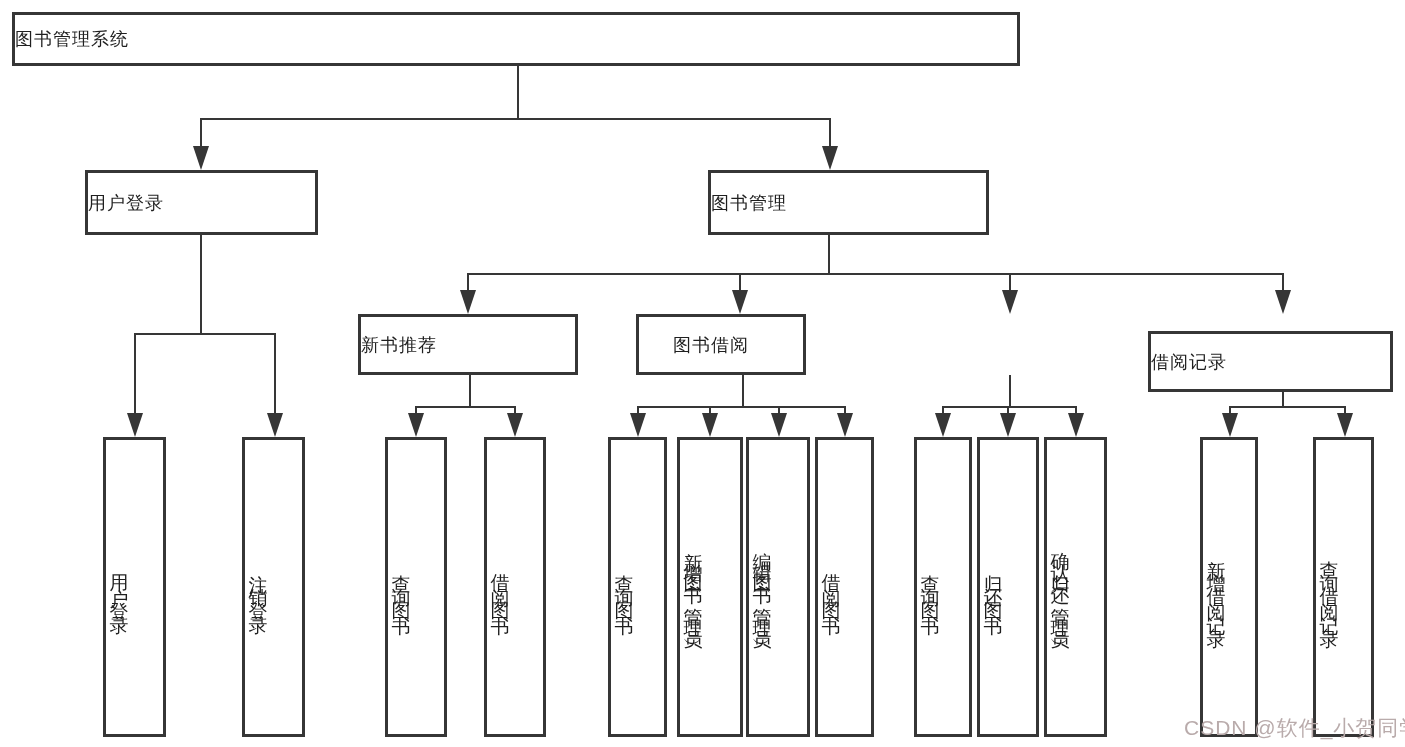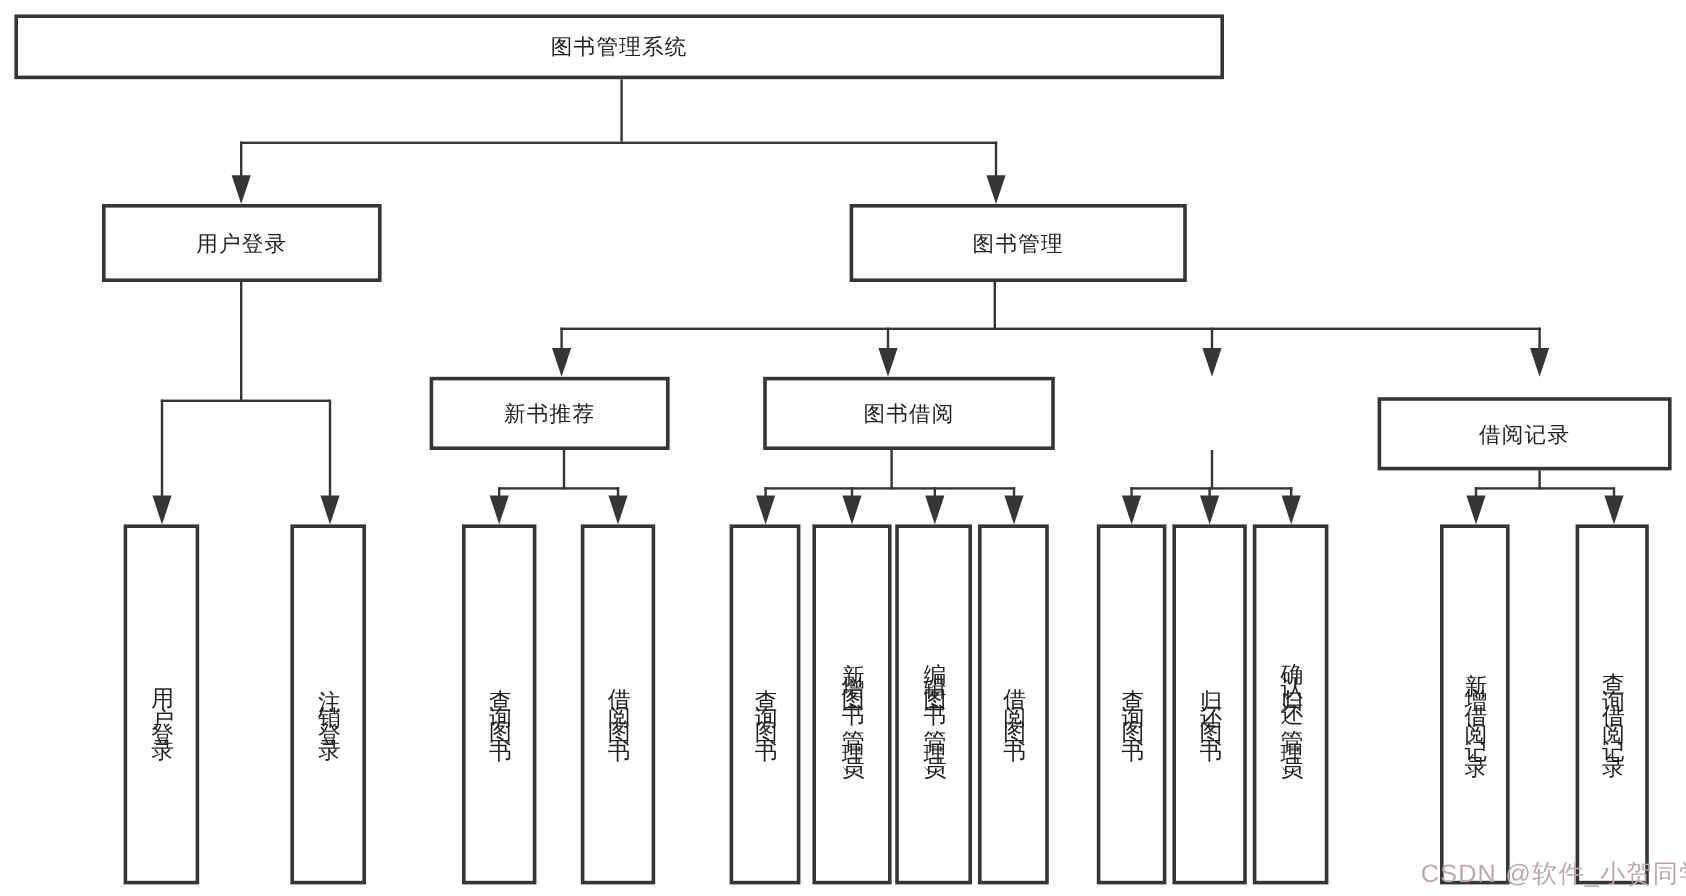--- a/index.html
+++ b/index.html
@@ -14,21 +14,20 @@
     background:#ffffff;
     overflow:hidden;
   }
   .node{
     position:absolute;
     box-sizing:border-box;
     border:3px solid #363636;
     background:#ffffff;
     display:flex;
     align-items:center;
-    justify-content:center;
     font-size:18px;
     font-weight:500;
     letter-spacing:1px;
     color:#1f1f1f;
     z-index:2;
   }
   .leaf .vtext{
     writing-mode:vertical-rl;
     text-orientation:mixed;
     white-space:nowrap;
@@ -101,24 +100,24 @@
   <div class="hline" style="left: 467px; top: 273px; width: 817px; background: rgb(54, 54, 54);"></div>
   <div class="vline" style="left: 467px; top: 273px; height: 35px; background: rgb(54, 54, 54);"></div>
   <div class="arrow" style="left: 460px; top: 290px; border-top-color: rgb(54, 54, 54);"></div>
   <div class="vline" style="left: 739px; top: 273px; height: 35px; background: rgb(54, 54, 54);"></div>
   <div class="arrow" style="left: 732px; top: 290px; border-top-color: rgb(54, 54, 54);"></div>
   <div class="vline" style="left: 1009px; top: 273px; height: 35px; background: rgb(54, 54, 54);"></div>
   <div class="arrow" style="left: 1002px; top: 290px; border-top-color: rgb(54, 54, 54);"></div>
   <div class="vline" style="left: 1282px; top: 273px; height: 35px; background: rgb(54, 54, 54);"></div>
   <div class="arrow" style="left: 1275px; top: 290px; border-top-color: rgb(54, 54, 54);"></div>
 
-  <div class="node" style="left: 358px; top: 314px; width: 200px; height: 61px; border-color: rgb(54, 54, 54);">
+  <div class="node" style="left: 358px; top: 314px; width: 220px; height: 61px; border-color: rgb(54, 54, 54);">
     <span>新书推荐</span>
   </div>
-  <div class="node" style="left: 636px; top: 314px; width: 243px; height: 61px; border-color: rgb(54, 54, 54);">
+  <div class="node" style="left: 636px; top: 314px; width: 170px; height: 61px; border-color: rgb(54, 54, 54); padding-left: 34px;">
     <span>图书借阅</span>
   </div>
   <div class="node" style="left: 1148px; top: 314px; width: 245px; height: 61px; border-color: rgb(54, 54, 54); margin-top: 17px;">
     <span>借阅记录</span>
   </div>
 
   <div class="vline" style="left: 469px; top: 375px; height: 33px; background: rgb(54, 54, 54);"></div>
   <div class="hline" style="left: 415px; top: 406px; width: 101px; background: rgb(54, 54, 54);"></div>
   <div class="vline" style="left: 415px; top: 406px; height: 25px; background: rgb(54, 54, 54);"></div>
   <div class="arrow" style="left: 408px; top: 413px; border-top-color: rgb(54, 54, 54);"></div>

